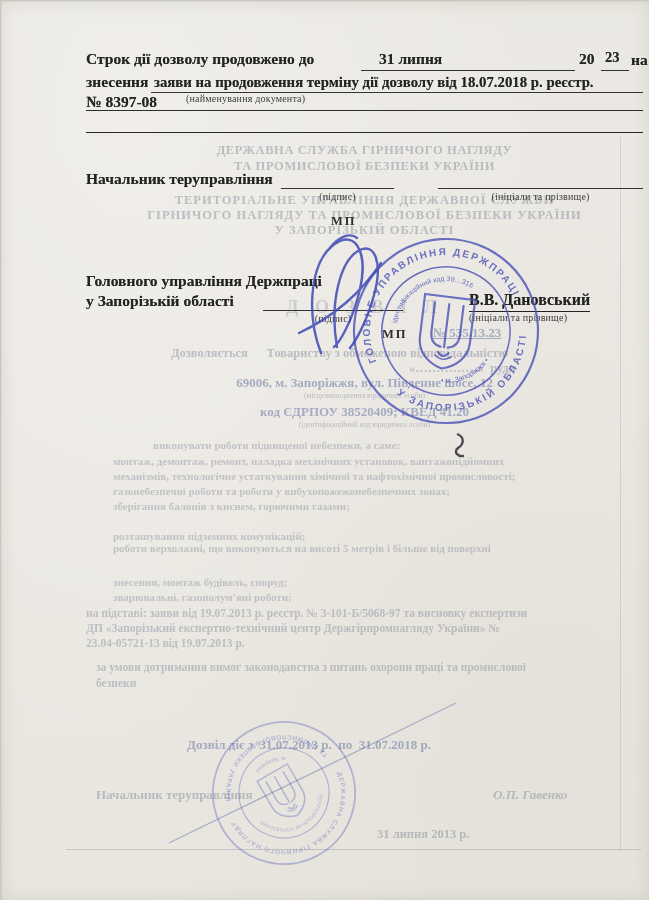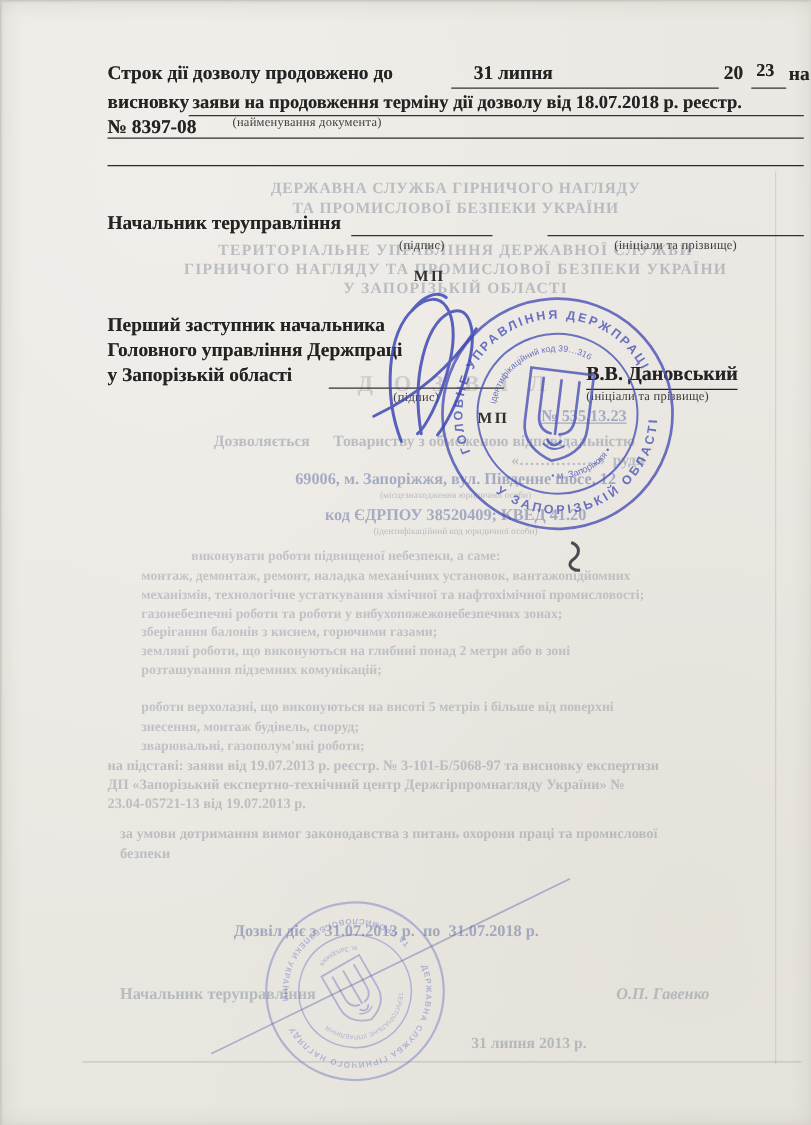--- a/index.html
+++ b/index.html
@@ -56,23 +56,22 @@
     <div class="abs ghost-blue ghost-center" style="top:374px;font-size:13px;">69006, м. Запоріжжя, вул. Південне шосе, 12</div>
     <div class="abs ghost ghost-center" style="top:390px;font-size:7.5px;font-weight:normal">(місцезнаходження юридичної особи)</div>
     <div class="abs ghost-blue ghost-center" style="top:403px;font-size:13px;">код ЄДРПОУ 38520409; КВЕД 41.20</div>
     <div class="abs ghost-work" style="left:152px;top:438px">виконувати роботи підвищеної небезпеки, а саме:</div>
 
     <div class="abs ghost ghost-center" style="top:419px;font-size:7.5px;font-weight:normal">(ідентифікаційний код юридичної особи)</div>
     <div class="abs ghost-work" style="left:112px;top:454px">монтаж, демонтаж, ремонт, наладка механічних установок, вантажопідйомних</div>
     <div class="abs ghost-work" style="left:112px;top:469px">механізмів, технологічне устаткування хімічної та нафтохімічної промисловості;</div>
     <div class="abs ghost-work" style="left:112px;top:484px">газонебезпечні роботи та роботи у вибухопожежонебезпечних зонах;</div>
     <div class="abs ghost-work" style="left:112px;top:499px">зберігання балонів з киснем, горючими газами;</div>
-    <div class="abs ghost-work" style="left:112px;top:514px">земляні роботи, що виконуються на глибині понад 2 метри або в зоні</div>
     <div class="abs ghost-work" style="left:112px;top:529px">розташування підземних комунікацій;</div>
-    <div class="abs ghost-work" style="left:112px;top:559px">роботи верхолазні, що виконуються на висоті 5 метрів і більше від поверхні</div>
+    <div class="abs ghost-work" style="left:112px;top:541px">роботи верхолазні, що виконуються на висоті 5 метрів і більше від поверхні</div>
     <div class="abs ghost-work" style="left:112px;top:575px">знесення, монтаж будівель, споруд;</div>
     <div class="abs ghost-work" style="left:112px;top:590px">зварювальні, газополум'яні роботи;</div>
 
     <div class="abs ghost-basis" style="left:85px;top:606px">на підставі: заяви від 19.07.2013 р. реєстр. № 3-101-Б/5068-97 та висновку експертизи</div>
     <div class="abs ghost-basis" style="left:85px;top:621px">ДП «Запорізький експертно-технічний центр Держгірпромнагляду України» №</div>
     <div class="abs ghost-basis" style="left:85px;top:636px">23.04-05721-13 від 19.07.2013 р.</div>
 
     <div class="abs ghost-basis" style="left:95px;top:660px">за умови дотримання вимог законодавства з питань охорони праці та промислової</div>
     <div class="abs ghost-basis" style="left:95px;top:676px">безпеки</div>
 
@@ -87,37 +86,36 @@
   </div>
 
   <div class="abs main b z2" style="left:85px;top:48px">Строк дії дозволу продовжено до</div>
   <div class="abs fill-line z2" style="left:360px;top:69px;width:214px"></div>
   <div class="abs main b z2" style="left:378px;top:48px">31 липня</div>
   <div class="abs main b z2" style="left:578px;top:48px">20</div>
   <div class="abs main b z2" style="left:604px;top:46px;font-size:14.5px">23</div>
   <div class="abs fill-line z2" style="left:600px;top:69px;width:28px"></div>
   <div class="abs main b z2" style="left:630px;top:49px">на</div>
 
-  <div class="abs main b z2" style="left:85px;top:71px">висновку</div>
+  <div class="abs main b z2" style="left:85px;top:71px">знесення</div>
   <div class="abs main b z2" style="left:153px;top:71px;font-size:14.8px">заяви на продовження терміну дії дозволу від 18.07.2018 р. реєстр.</div>
   <div class="abs fill-line z2" style="left:150px;top:91px;width:492px"></div>
 
   <div class="abs main b z2" style="left:85px;top:91px">№ 8397-08</div>
   <div class="abs small-cap z2" style="left:185px;top:92px">(найменування документа)</div>
   <div class="abs rule z2" style="left:85px;top:109px;width:557px"></div>
   <div class="abs rule-thick z2" style="left:85px;top:131px;width:557px"></div>
 
   <div class="abs main b z2" style="left:85px;top:168px">Начальник теруправління</div>
   <div class="abs fill-line z2" style="left:280px;top:187px;width:113px"></div>
   <div class="abs small-cap z2" style="left:280px;top:190px;width:113px;text-align:center">(підпис)</div>
   <div class="abs fill-line z2" style="left:437px;top:187px;width:205px"></div>
   <div class="abs small-cap z2" style="left:437px;top:190px;width:205px;text-align:center">(ініціали та прізвище)</div>
   <div class="abs seal-mark z2" style="left:330px;top:213px">МП</div>
 
-  <div class="abs main b z2" style="left:85px;top:250px">Перший заступник начальника</div>
   <div class="abs main b z2" style="left:85px;top:270px">Головного управління Держпраці</div>
   <div class="abs main b z2" style="left:85px;top:290px">у Запорізькій області</div>
   <div class="abs fill-line z2" style="left:262px;top:309px;width:140px"></div>
   <div class="abs small-cap z2" style="left:262px;top:312px;width:140px;text-align:center">(підпис)</div>
   <div class="abs main b name-underline z2" style="left:468px;top:289px">В.В. Дановський</div>
   <div class="abs small-cap z2" style="left:468px;top:311px">(ініціали та прізвище)</div>
   <div class="abs seal-mark z2" style="left:381px;top:326px">МП</div>
 
   <svg class="abs" style="left:0;top:0;z-index:3;pointer-events:none" width="649" height="900" viewBox="0 0 649 900">
     <defs>

